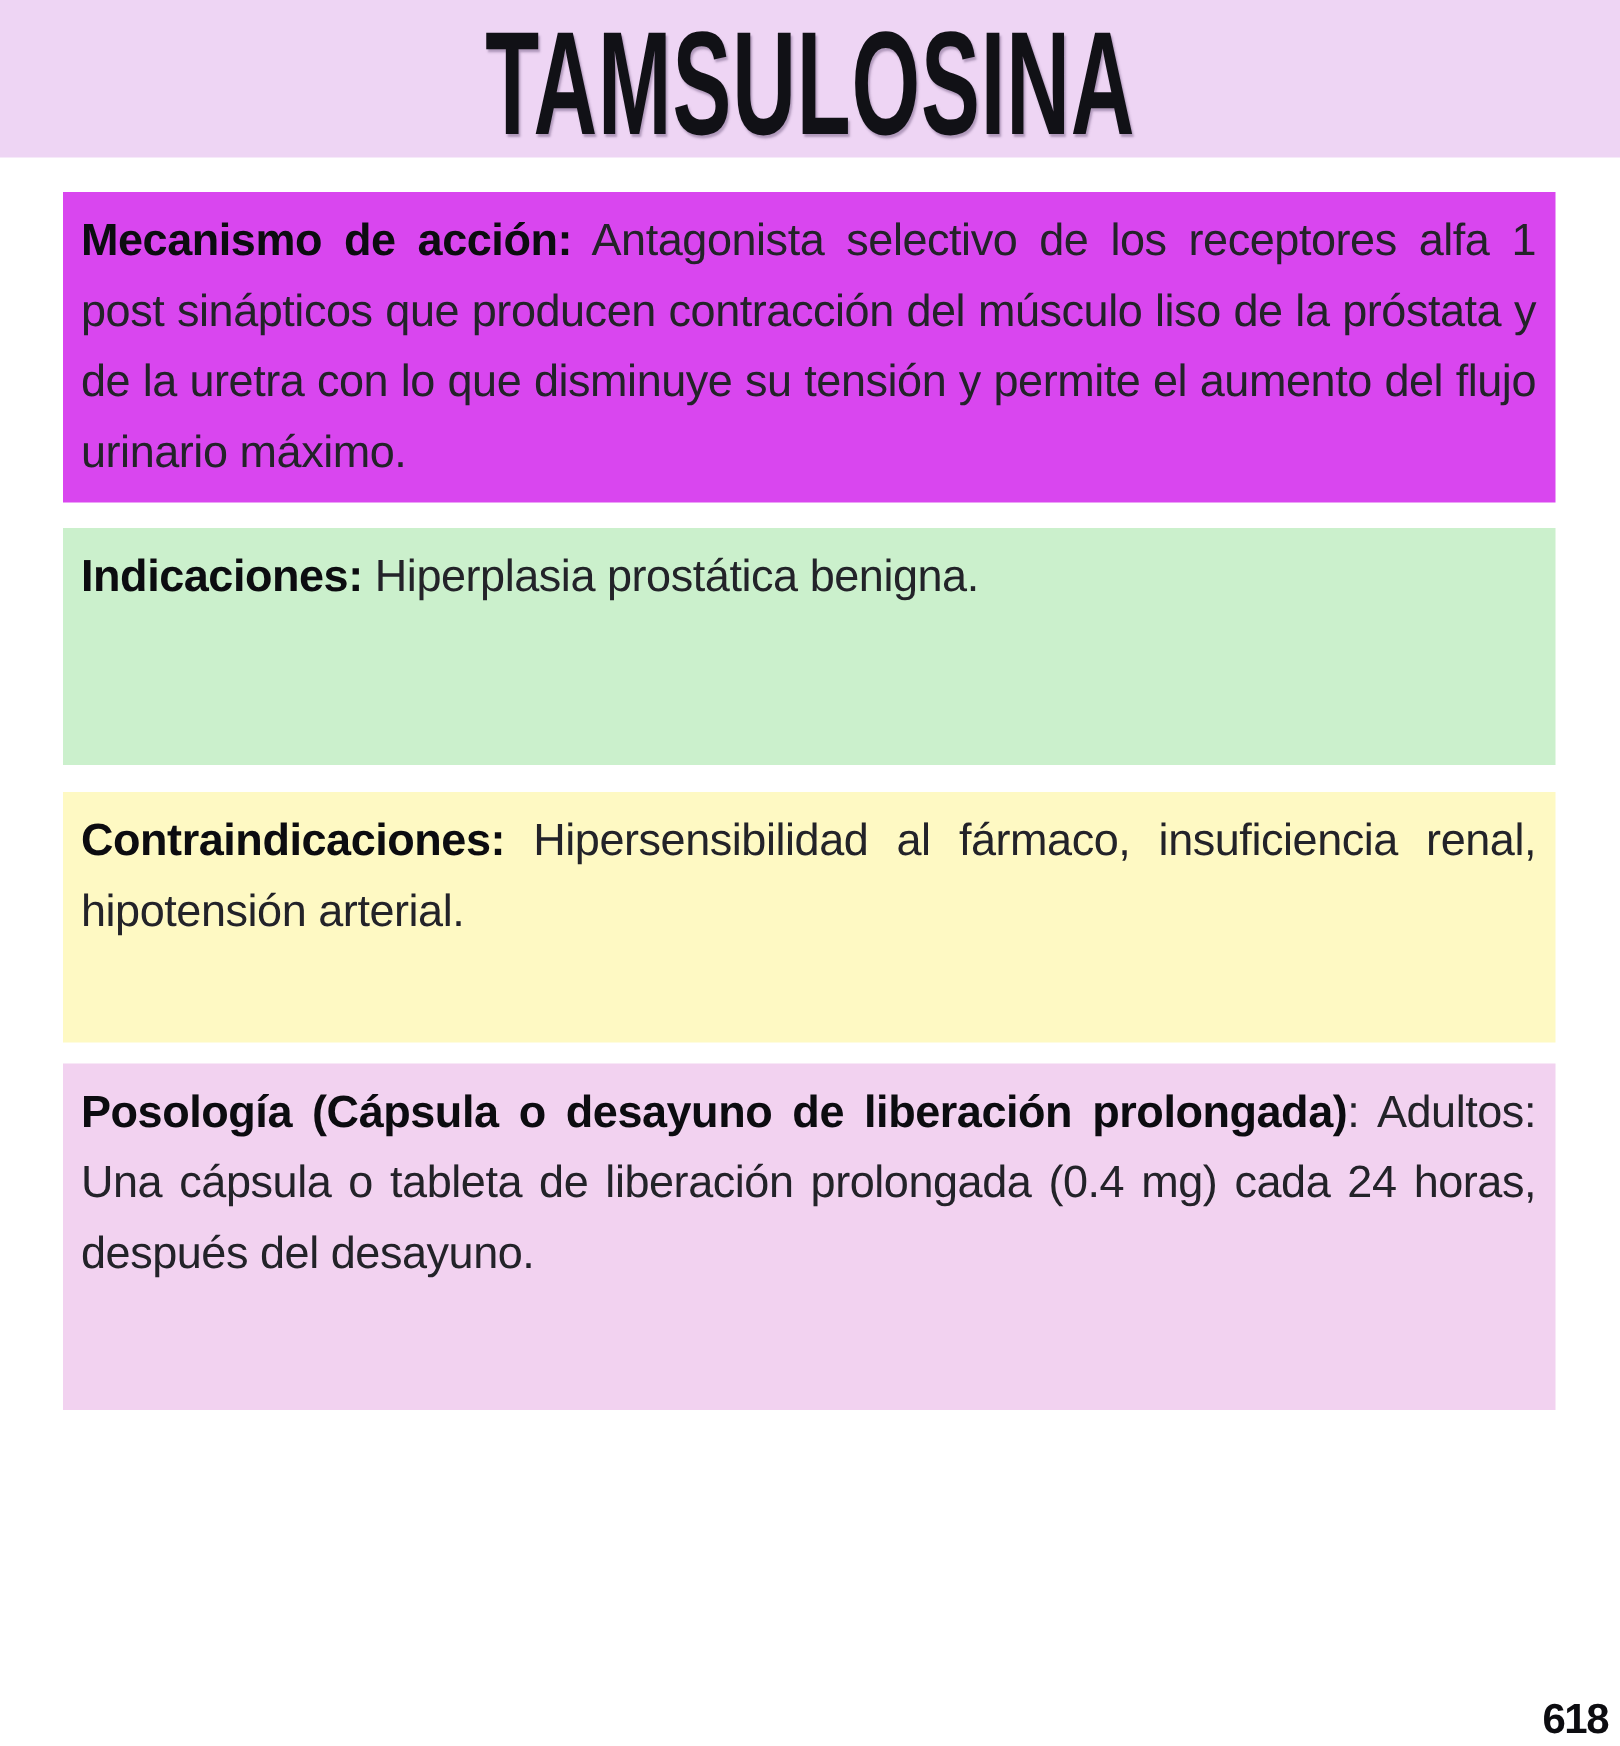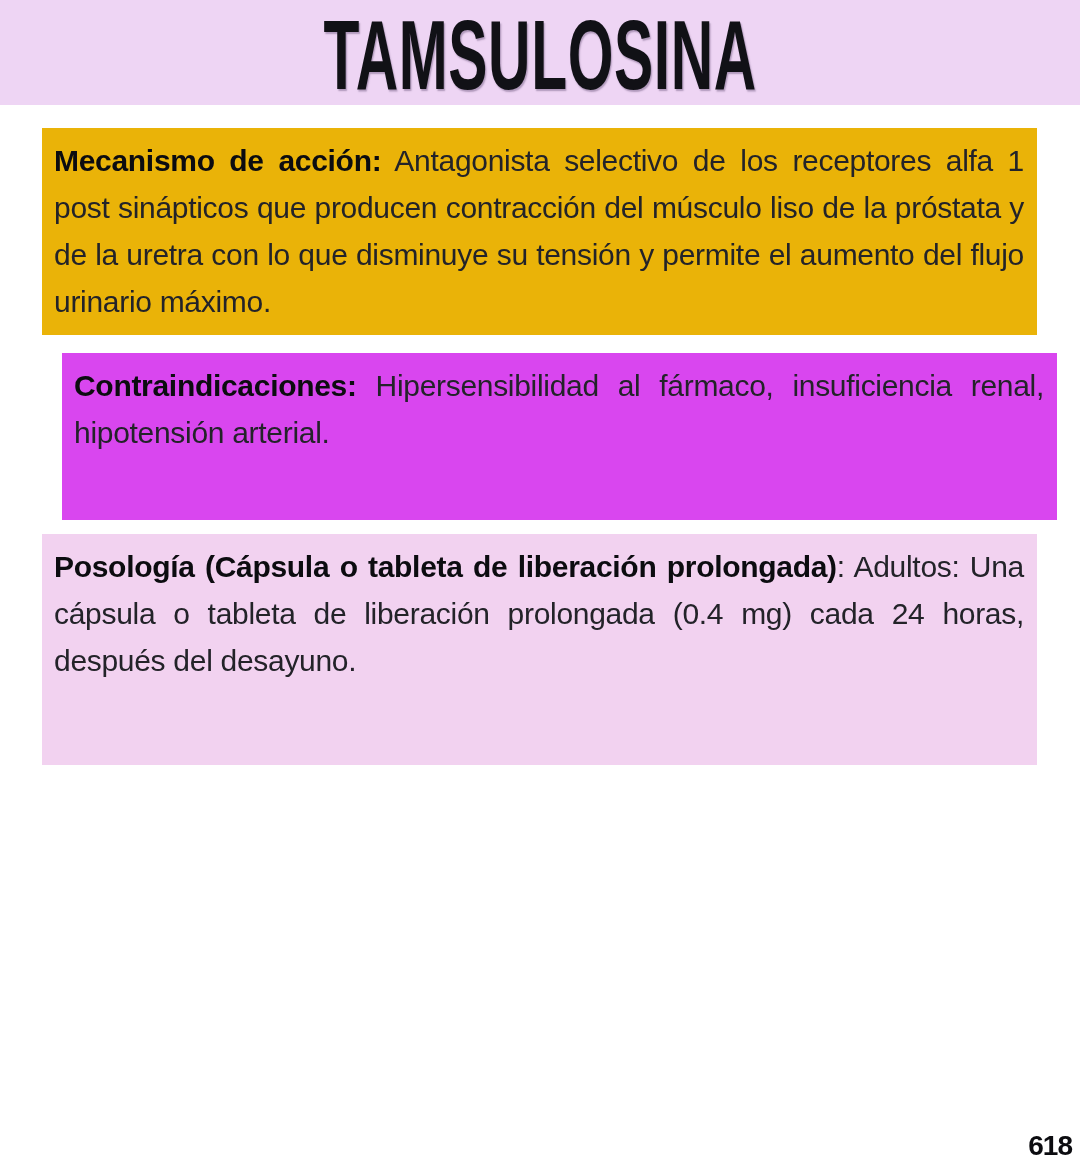--- a/index.html
+++ b/index.html
@@ -73,29 +73,32 @@
 </style>
 </head>
 <body>
 
 <div class="header-band" style="background-color: rgb(238, 213, 244);">
   <div class="page-title">TAMSULOSINA</div>
 </div>
 
 <div class="content">
 
-  <div class="card s1" style="background-color: #eab308;">
+  <div class="card s1" style="background-color: #d946ef;">
     <span class="lbl">Mecanismo de acción:</span><span> Antagonista selectivo de los receptores alfa 1 post sinápticos que producen contracción del músculo liso de la próstata y de la uretra con lo que disminuye su tensión y permite el aumento del flujo urinario máximo.</span>
   </div>
 
+  <div class="card s2" style="background-color: rgb(203, 240, 204);">
+    <span class="lbl">Indicaciones:</span><span>  Hiperplasia prostática benigna.</span>
+  </div>
 
-  <div class="card s3" style="background-color: #d946ef; margin-left: 20px;">
+  <div class="card s3" style="background-color: #fef9c3;">
     <span class="lbl">Contraindicaciones:</span><span> Hipersensibilidad al fármaco, insuficiencia renal, hipotensión arterial.</span>
   </div>
 
 
   <div class="card s5" style="background-color: rgb(242, 210, 240);">
-    <span class="lbl">Posología (Cápsula o tableta de liberación prolongada)</span><span>:</span><span> Adultos: Una cápsula o tableta de liberación prolongada (0.4 mg) cada 24 horas, después del desayuno.</span>
+    <span class="lbl">Posología (Cápsula o desayuno de liberación prolongada)</span><span>:</span><span> Adultos: Una cápsula o tableta de liberación prolongada (0.4 mg) cada 24 horas, después del desayuno.</span>
   </div>
 
 </div>
 
 <div class="page-number">618</div>
 
 </body></html>

